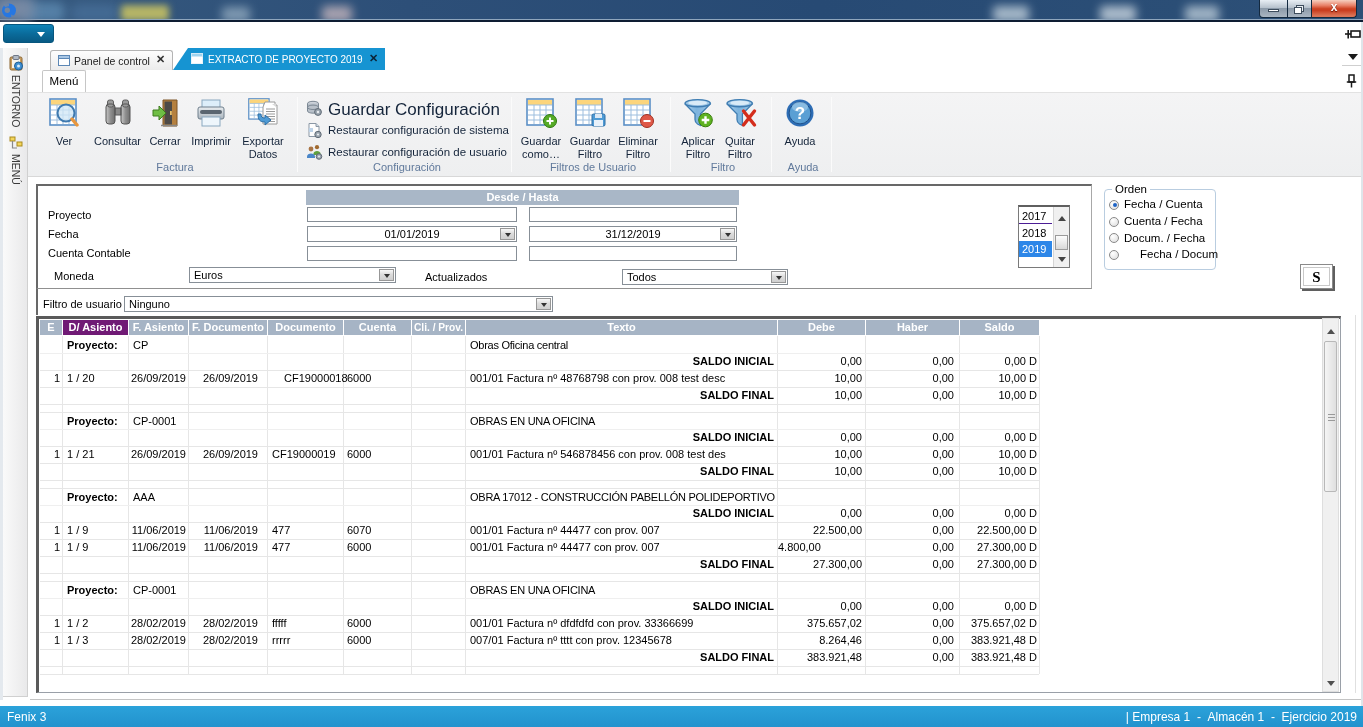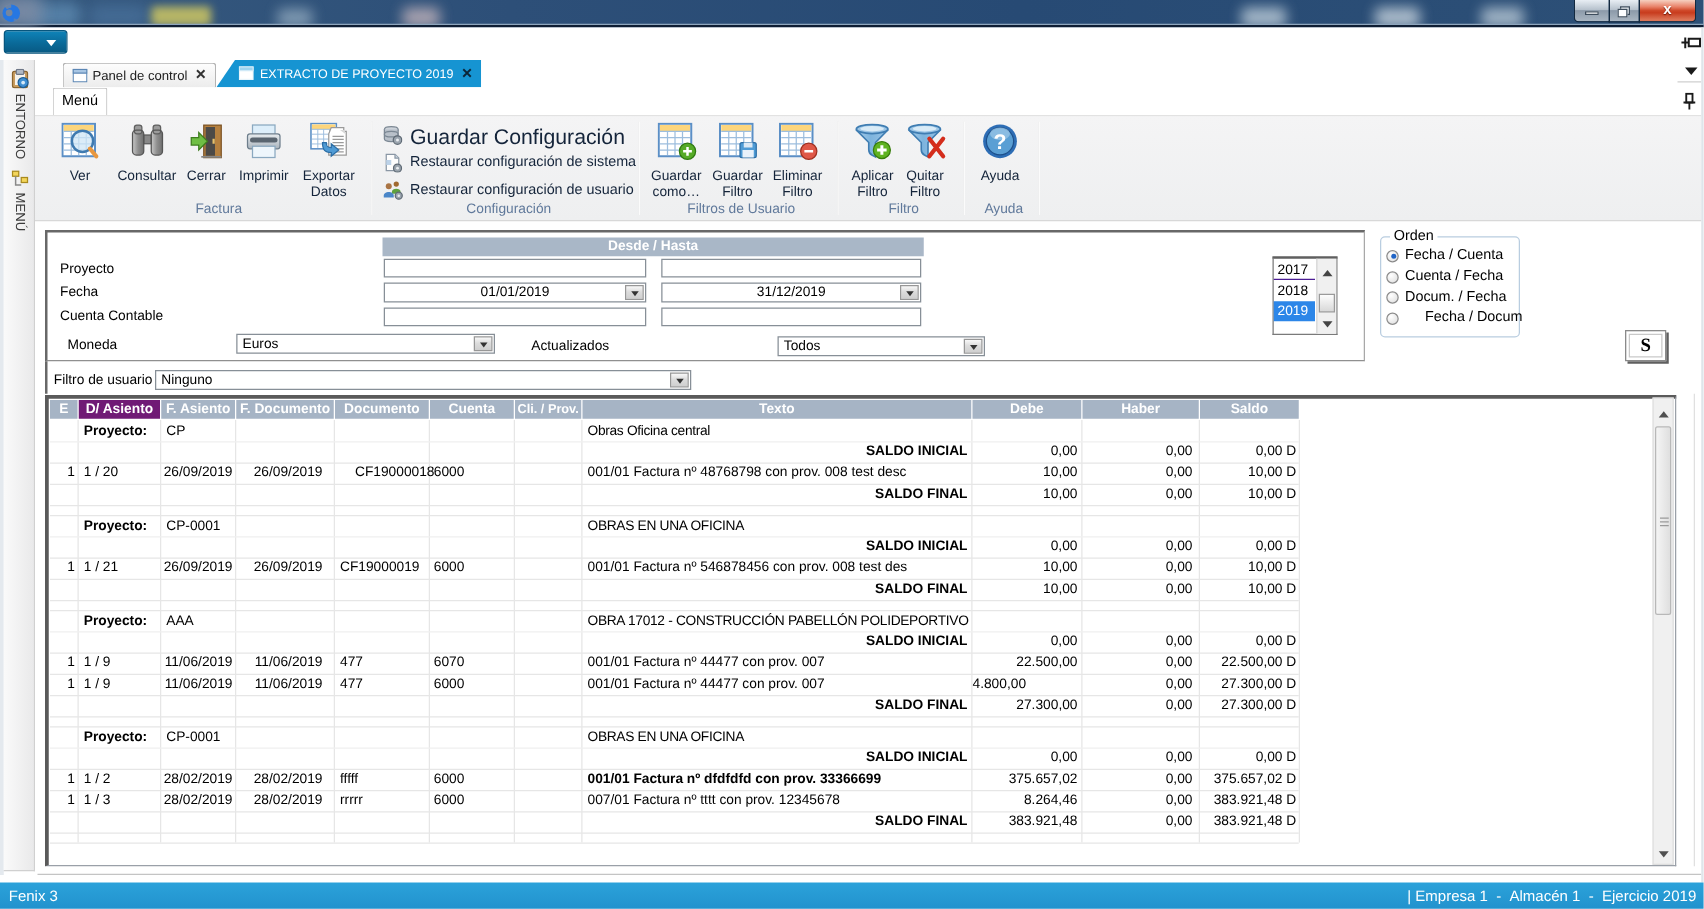--- a/index.html
+++ b/index.html
@@ -435,21 +435,21 @@
 <div class="a" style="left:778px;top:599px;width:87px;height:15px;line-height:15px;font-size:11px;white-space:nowrap;overflow:hidden;text-align:right;padding-right:3px;">0,00</div>
 <div class="a" style="left:866px;top:599px;width:93px;height:15px;line-height:15px;font-size:11px;white-space:nowrap;overflow:hidden;text-align:right;padding-right:5px;">0,00</div>
 <div class="a" style="left:960px;top:599px;width:79px;height:15px;line-height:15px;font-size:11px;white-space:nowrap;overflow:hidden;text-align:right;padding-right:2px;">0,00 D</div>
 <div class="a" style="left:40px;top:615px;width:999px;height:1px;background:#e6e6e6"></div>
 <div class="a" style="left:40px;top:616px;width:22px;height:15px;line-height:15px;font-size:11px;white-space:nowrap;overflow:hidden;text-align:right;padding-right:2px;">1</div>
 <div class="a" style="left:63px;top:616px;width:64px;height:15px;line-height:15px;font-size:11px;white-space:nowrap;overflow:hidden;text-align:left;padding-left:4px;">1 / 2</div>
 <div class="a" style="left:129px;top:616px;width:59px;height:15px;line-height:15px;font-size:11px;white-space:nowrap;overflow:hidden;text-align:right;padding-right:2px;">28/02/2019</div>
 <div class="a" style="left:189px;top:616px;width:78px;height:15px;line-height:15px;font-size:11px;white-space:nowrap;overflow:hidden;text-align:right;padding-right:9px;">28/02/2019</div>
 <div class="a" style="left:268px;top:616px;width:75px;height:15px;line-height:15px;font-size:11px;white-space:nowrap;overflow:hidden;text-align:left;padding-left:4px;">fffff</div>
 <div class="a" style="left:344px;top:616px;width:67px;height:15px;line-height:15px;font-size:11px;white-space:nowrap;overflow:hidden;text-align:left;padding-left:3px;">6000</div>
-<div class="a" style="left:466px;top:616px;width:311px;height:15px;line-height:15px;font-size:11px;white-space:nowrap;overflow:hidden;text-align:left;padding-left:4px;font-weight:bold;">001/01 Factura nº dfdfdfd con prov. 33366699</div>
+<div class="a" style="left:466px;top:616px;width:311px;height:15px;line-height:15px;font-size:11px;white-space:nowrap;overflow:hidden;text-align:left;padding-left:4px;">001/01 Factura nº dfdfdfd con prov. 33366699</div>
 <div class="a" style="left:778px;top:616px;width:87px;height:15px;line-height:15px;font-size:11px;white-space:nowrap;overflow:hidden;text-align:right;padding-right:3px;">375.657,02</div>
 <div class="a" style="left:866px;top:616px;width:93px;height:15px;line-height:15px;font-size:11px;white-space:nowrap;overflow:hidden;text-align:right;padding-right:5px;">0,00</div>
 <div class="a" style="left:960px;top:616px;width:79px;height:15px;line-height:15px;font-size:11px;white-space:nowrap;overflow:hidden;text-align:right;padding-right:2px;">375.657,02 D</div>
 <div class="a" style="left:40px;top:632px;width:999px;height:1px;background:#e6e6e6"></div>
 <div class="a" style="left:40px;top:633px;width:22px;height:15px;line-height:15px;font-size:11px;white-space:nowrap;overflow:hidden;text-align:right;padding-right:2px;">1</div>
 <div class="a" style="left:63px;top:633px;width:64px;height:15px;line-height:15px;font-size:11px;white-space:nowrap;overflow:hidden;text-align:left;padding-left:4px;">1 / 3</div>
 <div class="a" style="left:129px;top:633px;width:59px;height:15px;line-height:15px;font-size:11px;white-space:nowrap;overflow:hidden;text-align:right;padding-right:2px;">28/02/2019</div>
 <div class="a" style="left:189px;top:633px;width:78px;height:15px;line-height:15px;font-size:11px;white-space:nowrap;overflow:hidden;text-align:right;padding-right:9px;">28/02/2019</div>
 <div class="a" style="left:268px;top:633px;width:75px;height:15px;line-height:15px;font-size:11px;white-space:nowrap;overflow:hidden;text-align:left;padding-left:4px;">rrrrr</div>
 <div class="a" style="left:344px;top:633px;width:67px;height:15px;line-height:15px;font-size:11px;white-space:nowrap;overflow:hidden;text-align:left;padding-left:3px;">6000</div>

